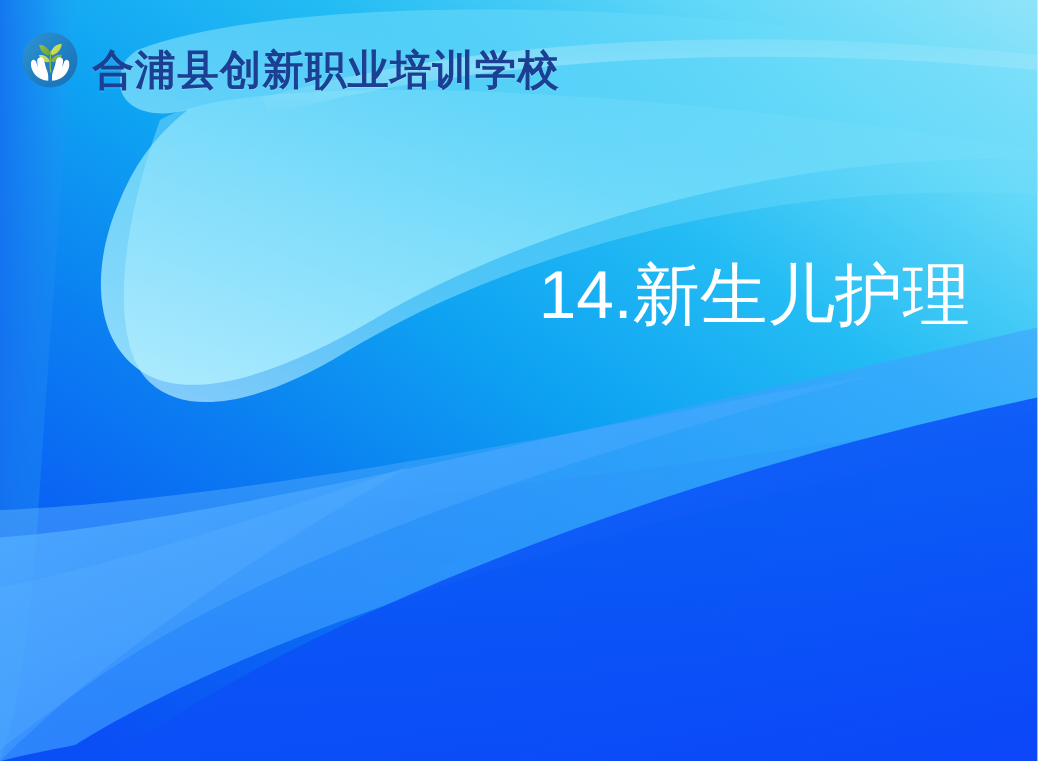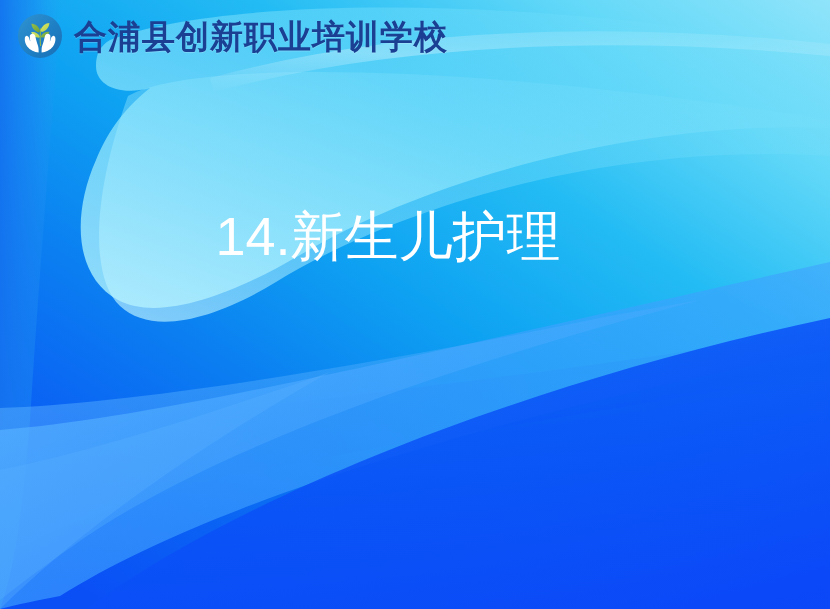--- a/index.html
+++ b/index.html
@@ -27,21 +27,21 @@
   }
   .bg-svg { display: block; width: 830px; height: 609px; }
 
   
   .header {
     position: absolute;
     left: 0; top: 0;
     width: 830px;
     height: 72px;
     display: flex;
-    align-items: center;
+    align-items: flex-end;
     padding-left: 16px;
     box-sizing: border-box;
     z-index: 6;
   }
   .logo-wrap {
     width: 48px;
     height: 48px;
     flex: 0 0 48px;
     margin-right: 10px;
     position: relative;
@@ -56,21 +56,21 @@
     white-space: nowrap;
     text-shadow: 0 1px 0 rgba(255,255,255,0.18);
   }
 
   
   .title-block {
     position: absolute;
     left: 0;
     top: 205px;
     width: 776px;
-    text-align: center;
+    text-align: right;
     z-index: 6;
   }
   .slide-title {
     display: inline-block;
     font-size: 54px;
     font-weight: 400;
     color: #ffffff;
     line-height: 1.15;
     letter-spacing: 0px;
     white-space: nowrap;

